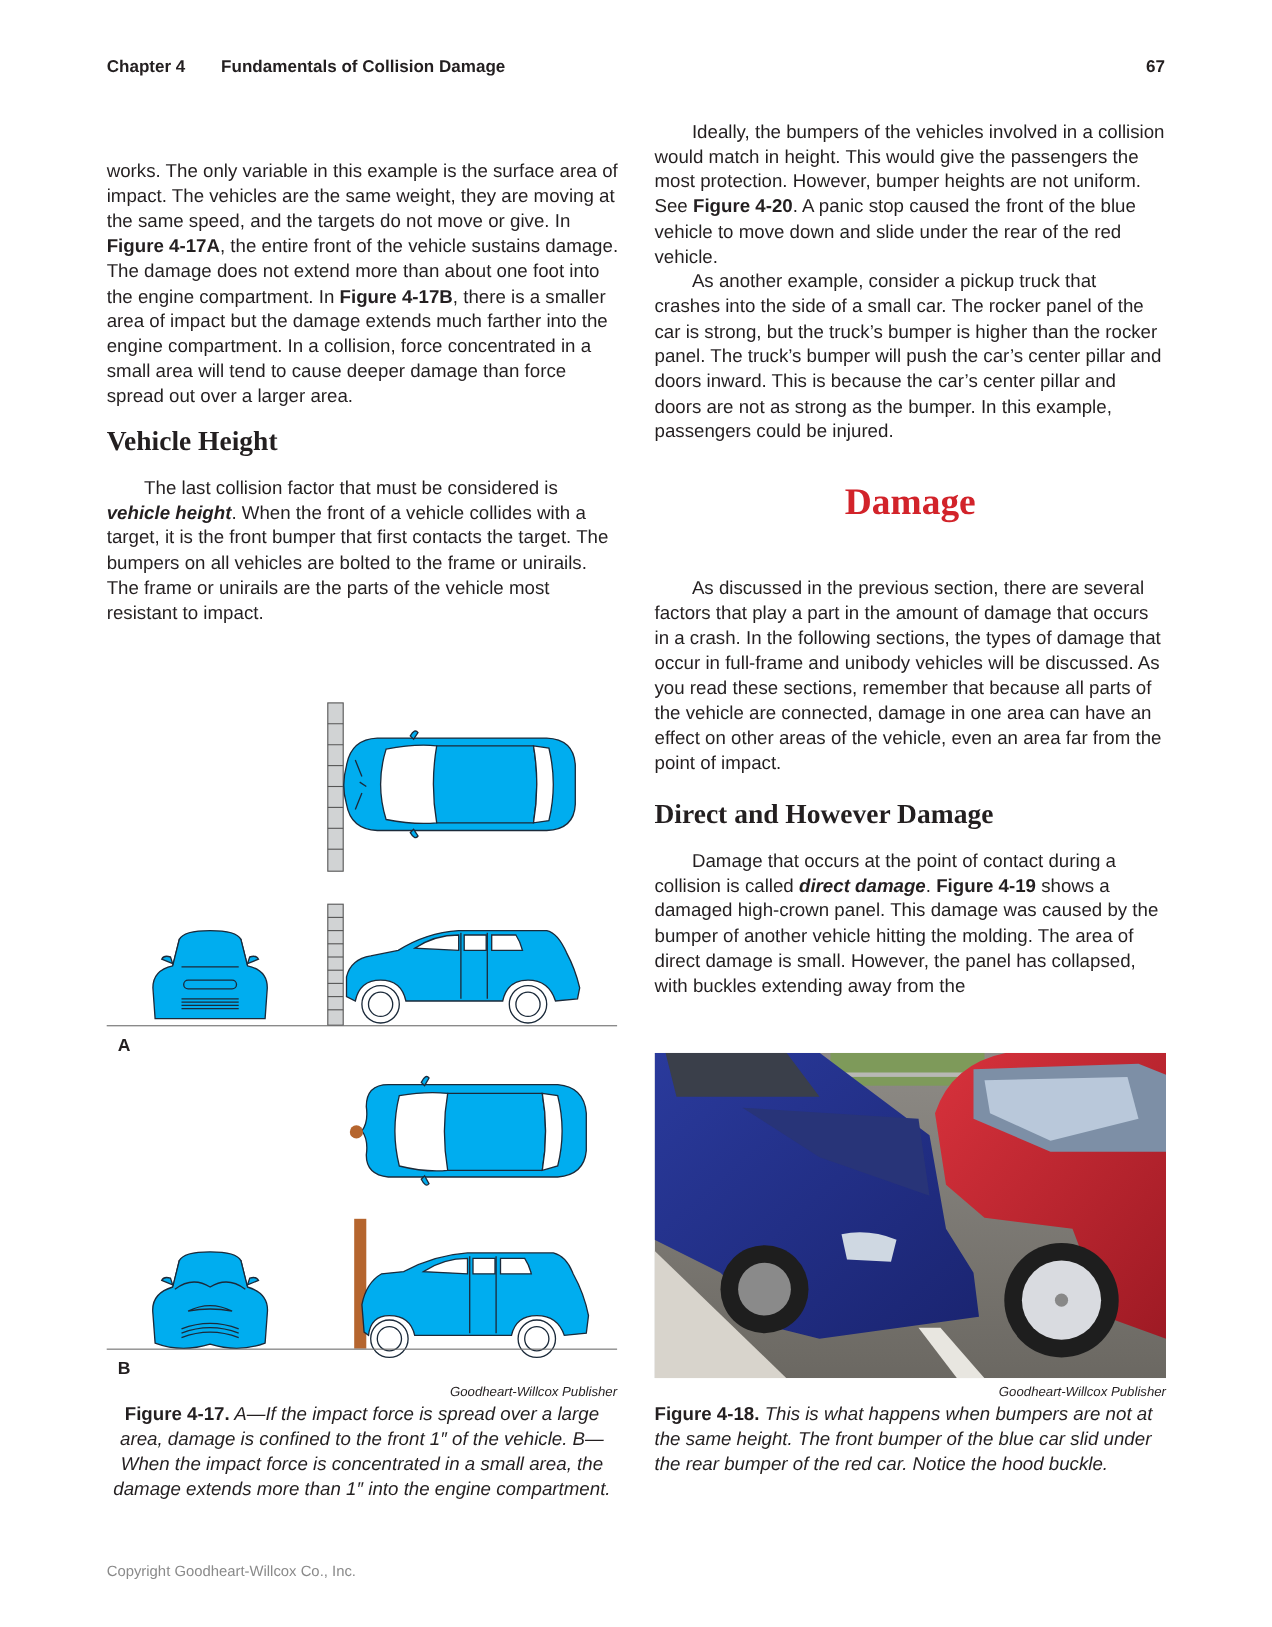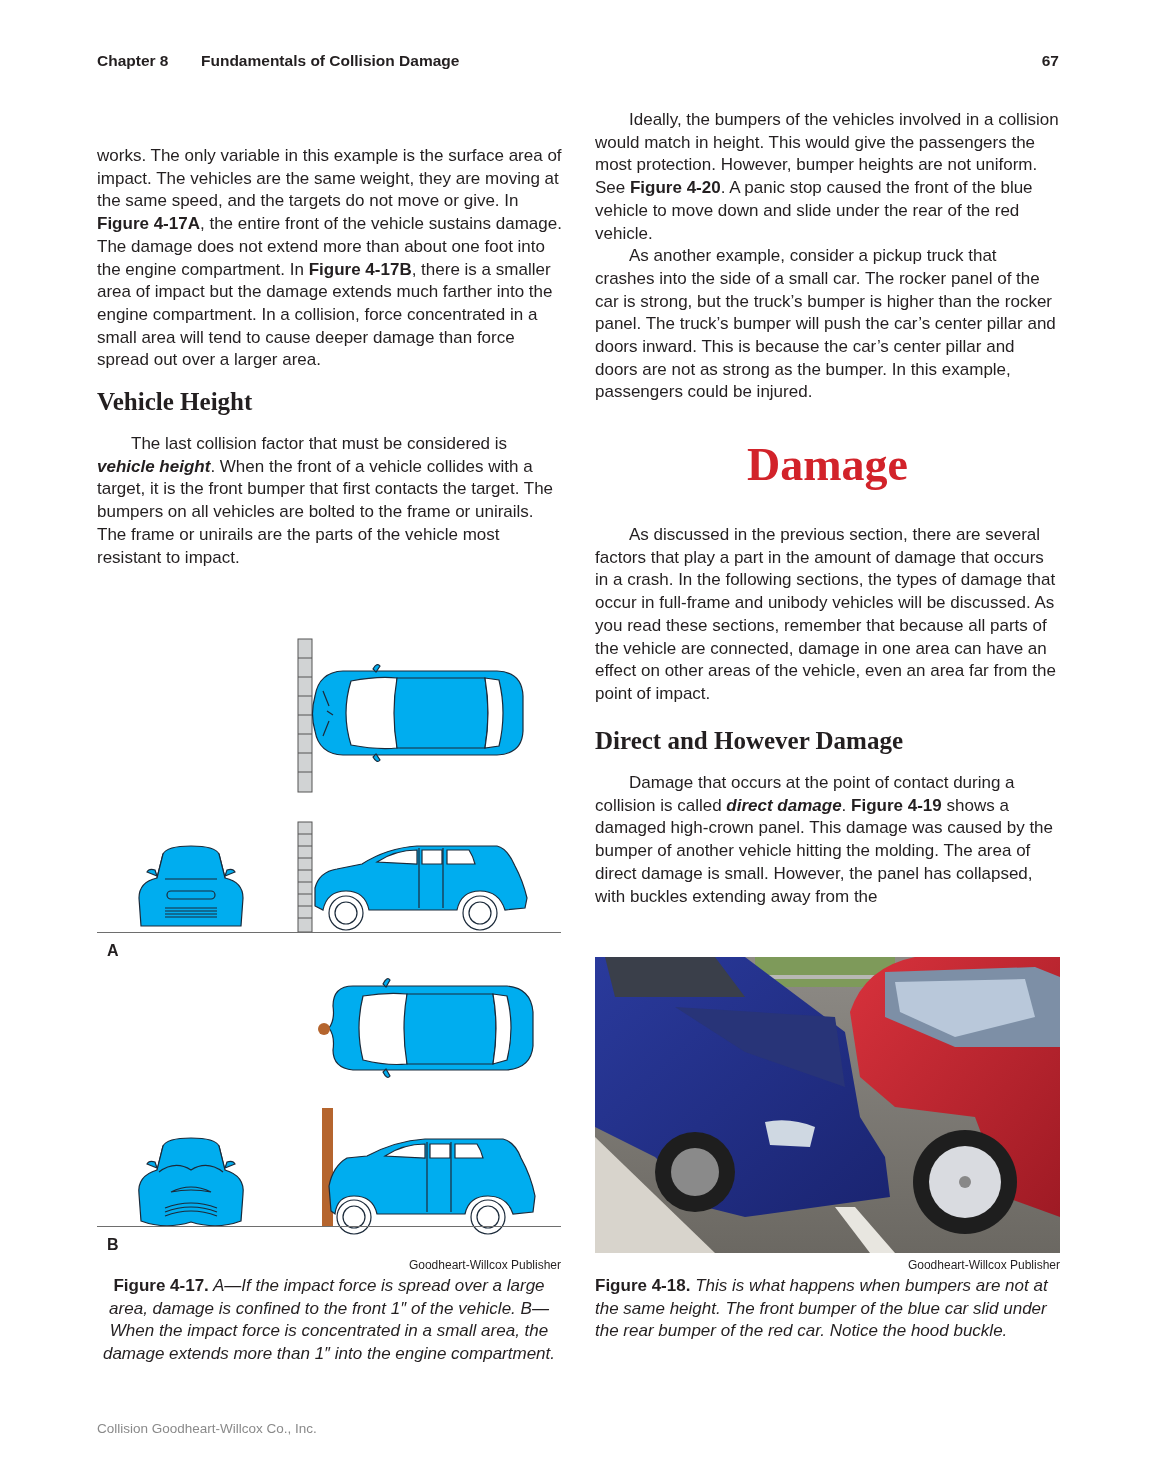--- a/index.html
+++ b/index.html
@@ -6,34 +6,34 @@
   body { width:1156px; height:1479px; position:relative; overflow:hidden; font-family:"Liberation Sans", sans-serif; color:#231f20; }
   .abs { position:absolute; }
   .running-head { top:52px; left:97px; width:962px; height:20px; font-size:15.5px; font-weight:bold; color:#231f20; }
   .running-head .chap { position:absolute; left:0; top:0; }
   .running-head .title { position:absolute; left:104px; top:0; }
   .running-head .pnum { position:absolute; right:0; top:0; }
   .col { width:465px; font-size:17px; line-height:22.7px; }
   .col p { margin:0; }
   .indent { text-indent:34px; }
   .h2 { font-family:"Liberation Serif", "DejaVu Serif", serif; font-weight:bold; font-size:25px; color:#231f20; }
-  .h1 { font-family:"Liberation Serif", "DejaVu Serif", serif; font-weight:bold; font-size:46px; color:#d2232a; text-align:center; }
-  .credit { font-size:12px; text-align:right; color:#231f20; }
+  .h1 { font-family:"Liberation Serif", "DejaVu Serif", serif; font-weight:bold; font-size:34px; color:#d2232a; text-align:center; }
+  .credit { font-size:12px; font-style:italic; text-align:right; color:#231f20; }
   .caption { font-size:17px; line-height:22.7px; font-style:italic; }
   .caption b { font-style:normal; }
   .footer { font-size:13.5px; color:#8a8a8a; }
   .fig-label { font-size:16px; font-weight:bold; }
   .ground { height:1px; background:#6e6e6e; }
   svg { display:block; }
 </style>
 </head>
 <body>
 
 <div class="abs running-head">
-  <span class="chap">Chapter 8</span>
+  <span class="chap">Chapter 4</span>
   <span class="title">Fundamentals of Collision Damage</span>
   <span class="pnum">67</span>
 </div>
 
 <div class="abs col" style="left:97px; top:109px;margin-top:36px;">
   <p><span>works. The only variable in this example is the surface area of impact. The vehicles are the same weight, they are moving at the same speed, and the targets do not move or give. In </span><b>Figure 4-17A</b><span>, the entire front of the vehicle sustains damage. The damage does not extend more than about one foot into the engine compartment. In </span><b>Figure 4-17B</b><span>, there is a smaller area of impact but the damage extends much farther into the engine compartment. In a collision, force concentrated in a small area will tend to cause deeper damage than force spread out over a larger area.</span></p>
 </div>
 
 <div class="abs h2" style="left:97px; top:388px;">Vehicle Height</div>
 
@@ -202,13 +202,13 @@
       <circle cx="370" cy="225" r="36" fill="#d9dbe0"></circle>
     <circle cx="370" cy="225" r="6" fill="#888"></circle>
   </svg>
 </div>
 
 <div class="abs credit" style="left:595px; top:1258px; width:465px;">Goodheart-Willcox Publisher</div>
 <div class="abs caption" style="left:595px; top:1275px; width:465px;">
   <b>Figure 4-18.</b><span> This is what happens when bumpers are not at the same height. The front bumper of the blue car slid under the rear bumper of the red car. Notice the hood buckle.</span>
 </div>
 
-<div class="abs footer" style="left:97px; top:1421px;">Collision Goodheart-Willcox Co., Inc.</div>
+<div class="abs footer" style="left:97px; top:1421px;">Copyright Goodheart-Willcox Co., Inc.</div>
 
 </body></html>

